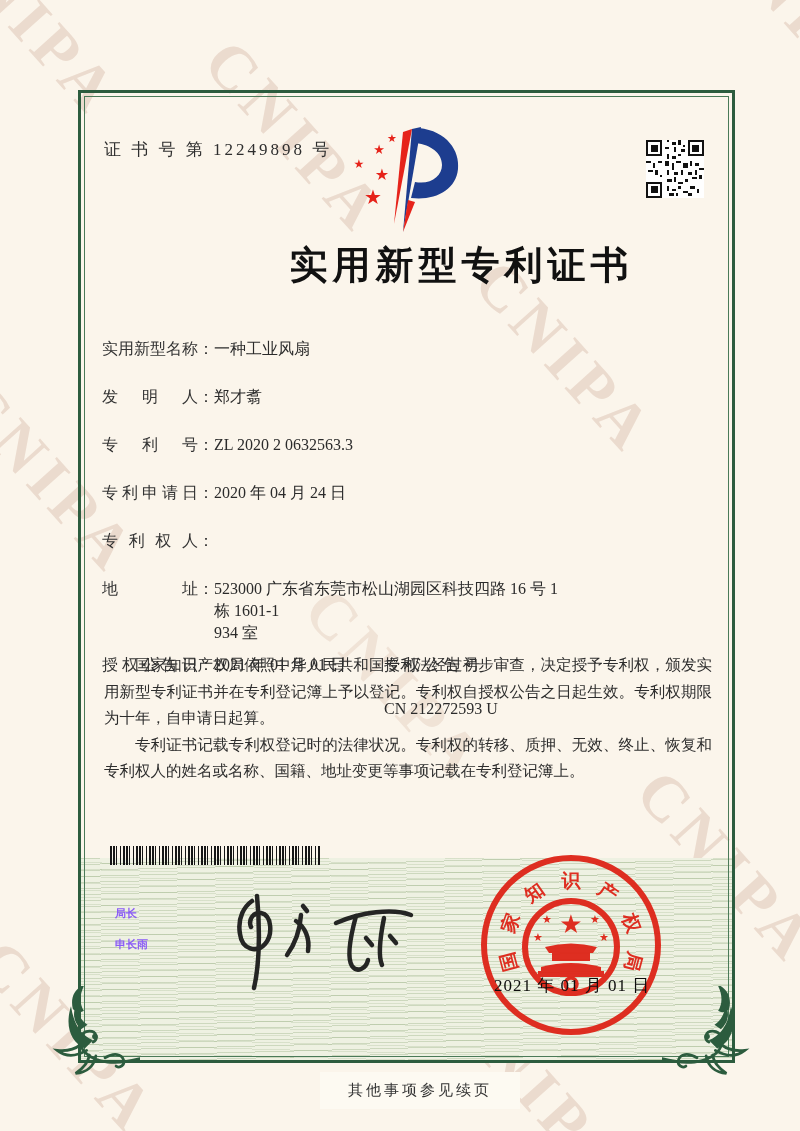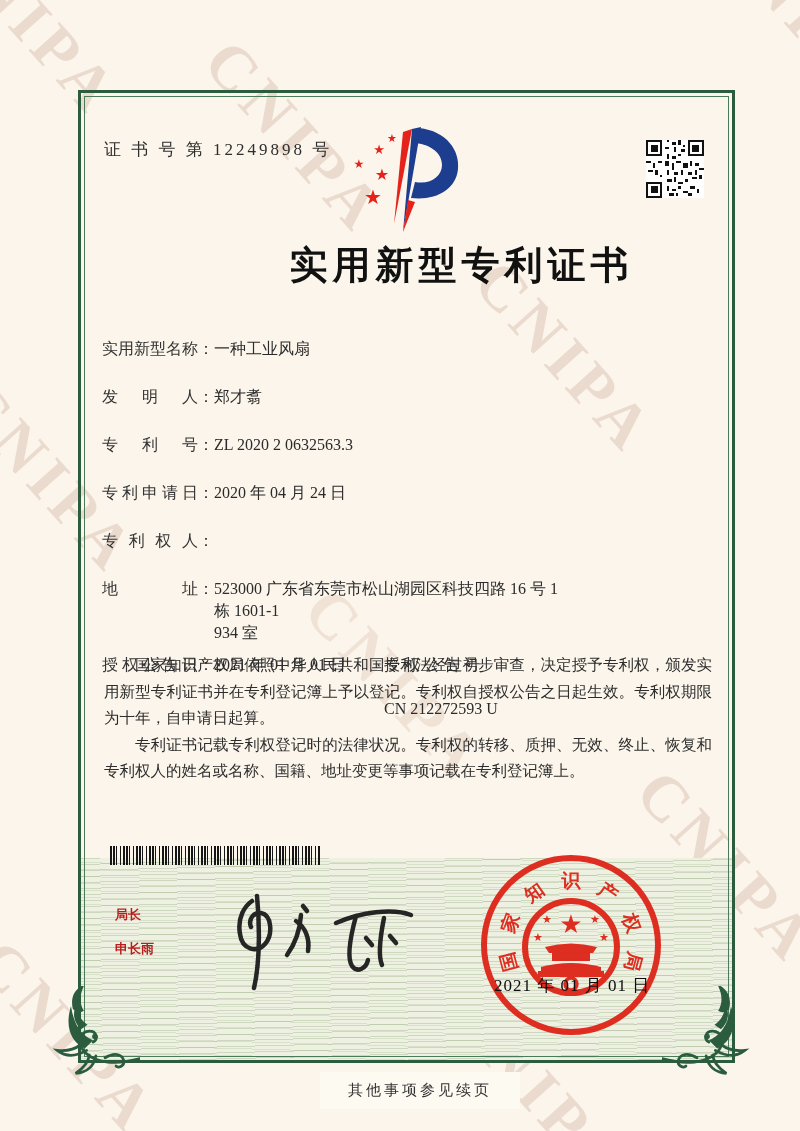--- a/index.html
+++ b/index.html
@@ -62,21 +62,21 @@
     position:absolute; left:110px; top:846px; width:210px; height:19px; z-index:2;
     background:repeating-linear-gradient(90deg,
       #161616 0 2px, rgba(0,0,0,0) 2px 3px,
       #161616 3px 5px, rgba(0,0,0,0) 5px 6px,
       #161616 6px 7px, rgba(0,0,0,0) 7px 10px,
       #161616 10px 11px, rgba(0,0,0,0) 11px 13px);
   }
   .officer{
     position:absolute; left:115px; top:906px; z-index:2;
     font-family:"Liberation Sans","DejaVu Sans",sans-serif;
-    font-weight:600; font-size:13px; color:#b91c1c;
+    font-weight:600; font-size:11px; color:#8b5cf6;
   }
   .officer .o-name{ margin-top:16px; }
   .signature{ position:absolute; left:228px; top:884px; z-index:2; }
   .seal{ position:absolute; left:478px; top:852px; z-index:2; opacity:.95; }
   .seal-date{
     position:absolute; left:482px; top:974px; width:180px; text-align:center;
     font-size:17px; letter-spacing:1px; color:#0d0d0d; z-index:3;
   }
   .page-info{
     position:absolute; left:78px; top:1026px; width:651px; text-align:center;

